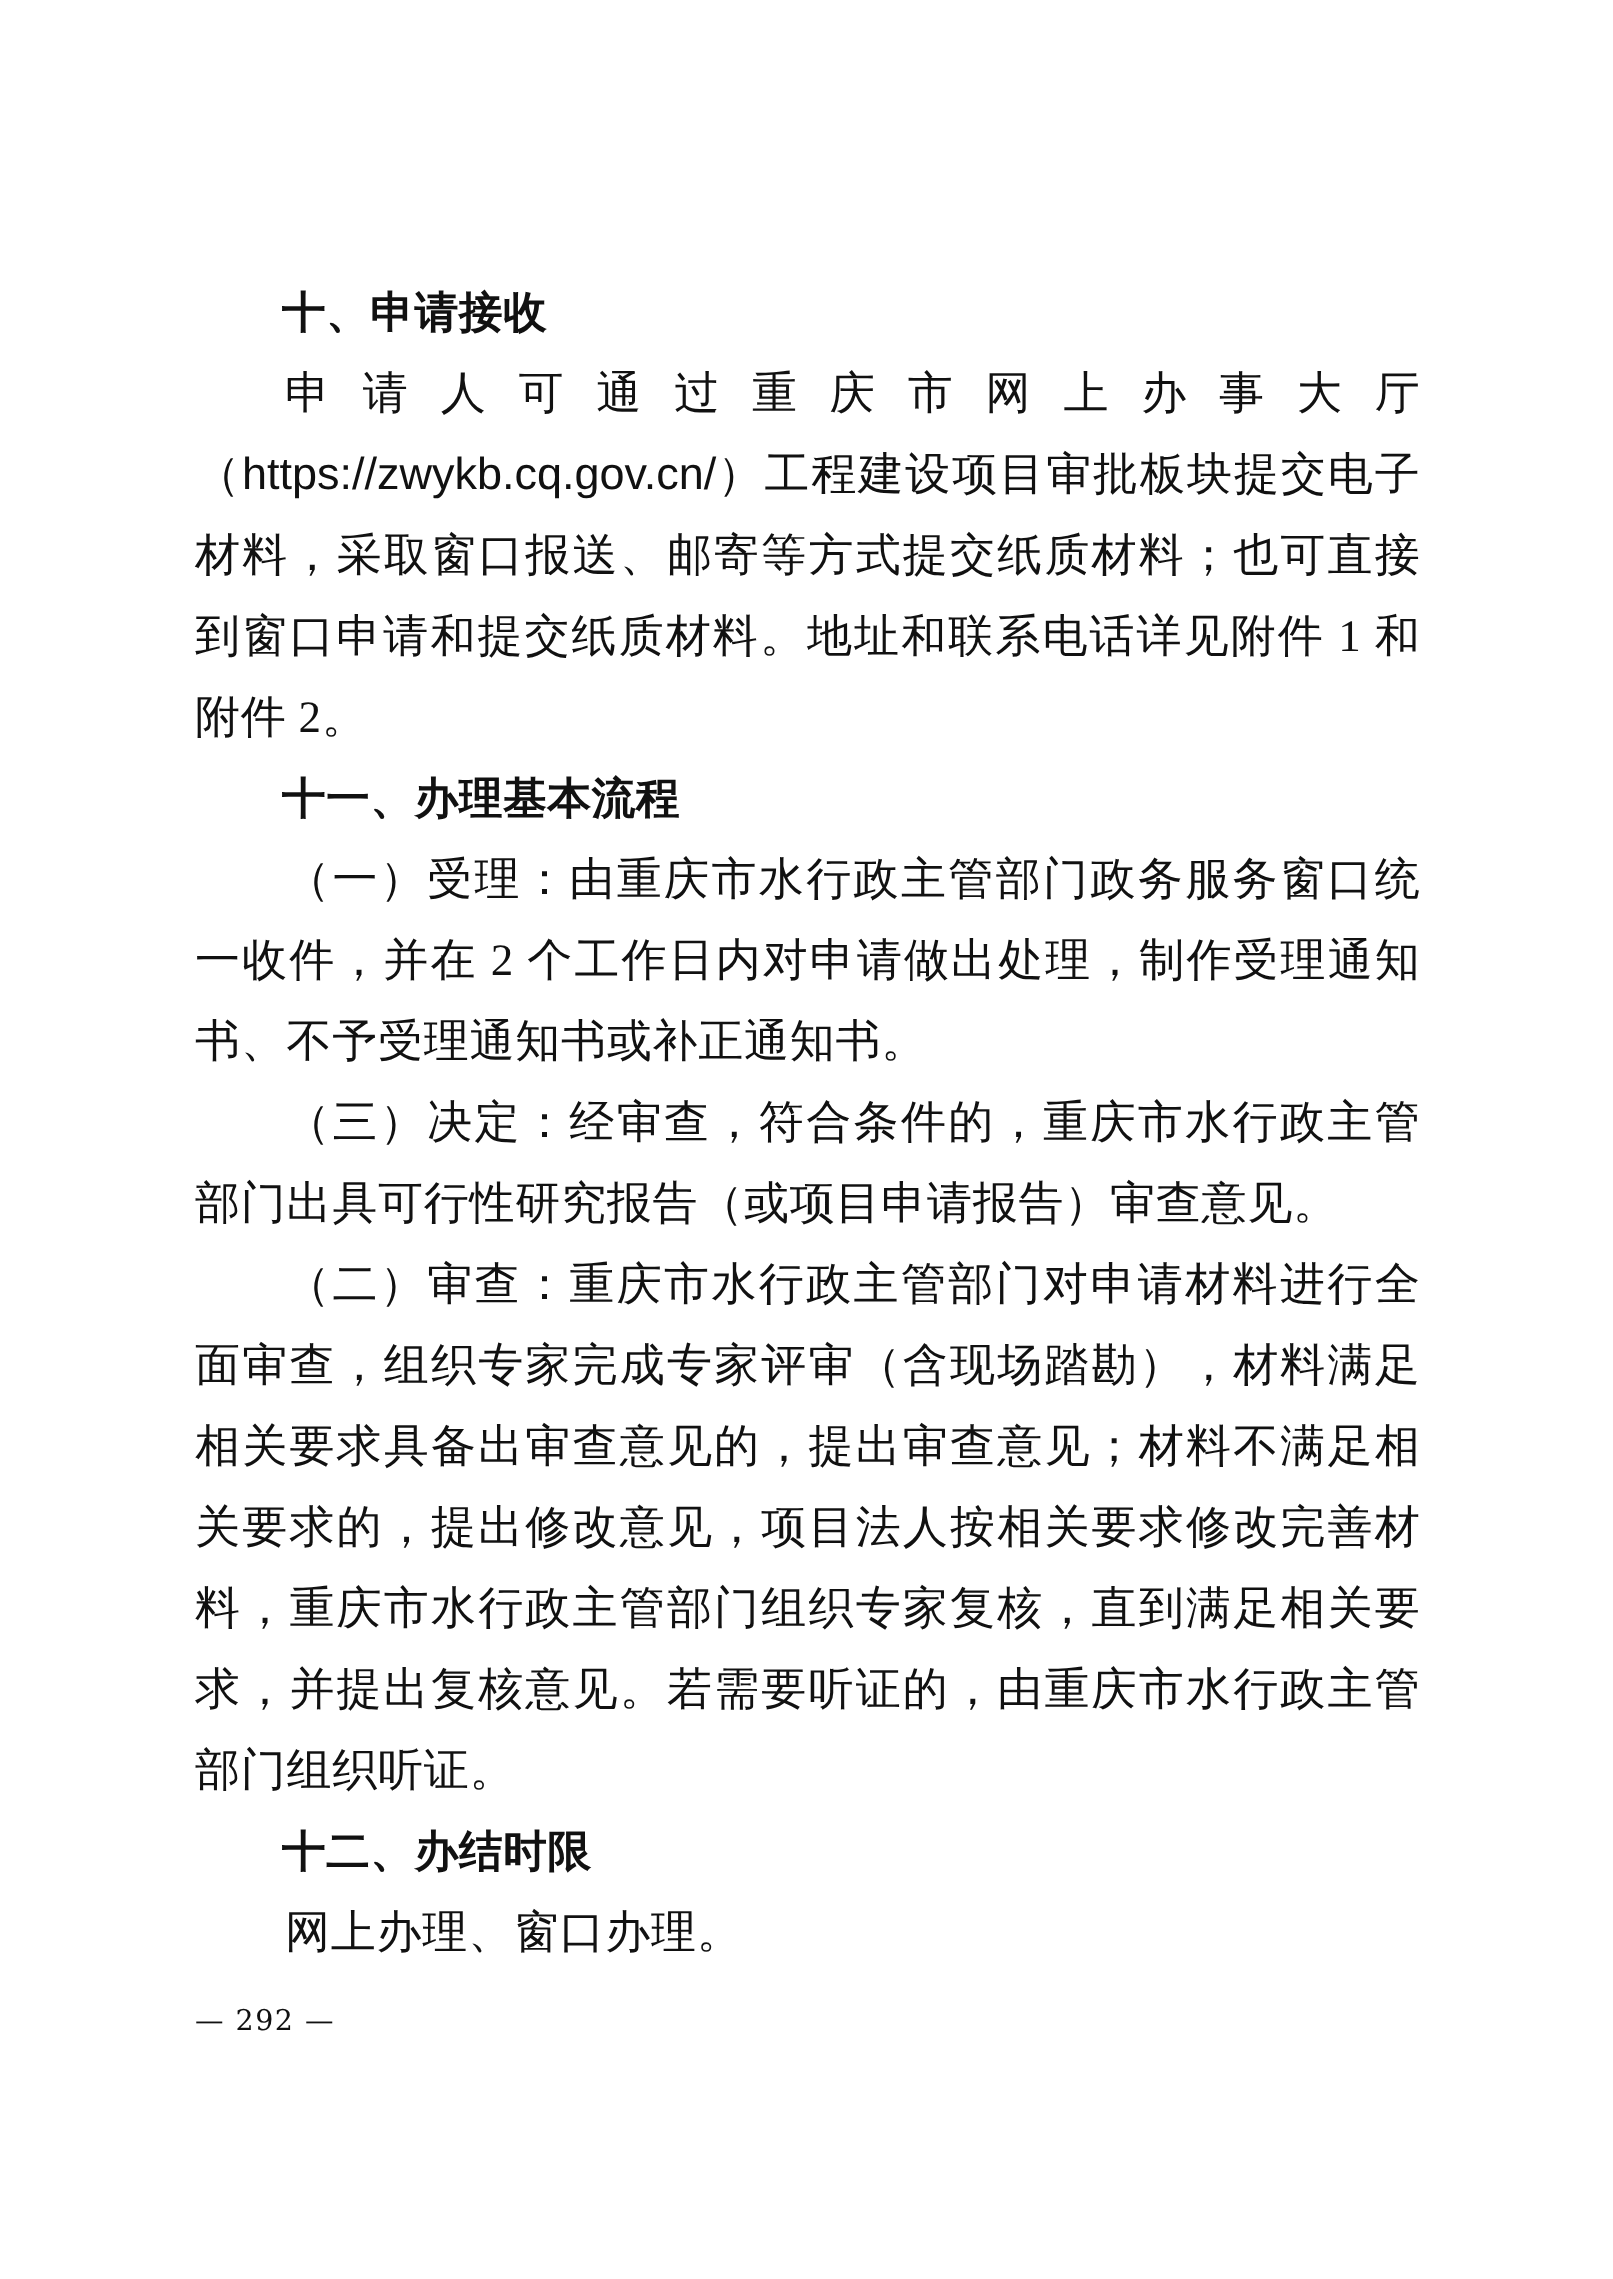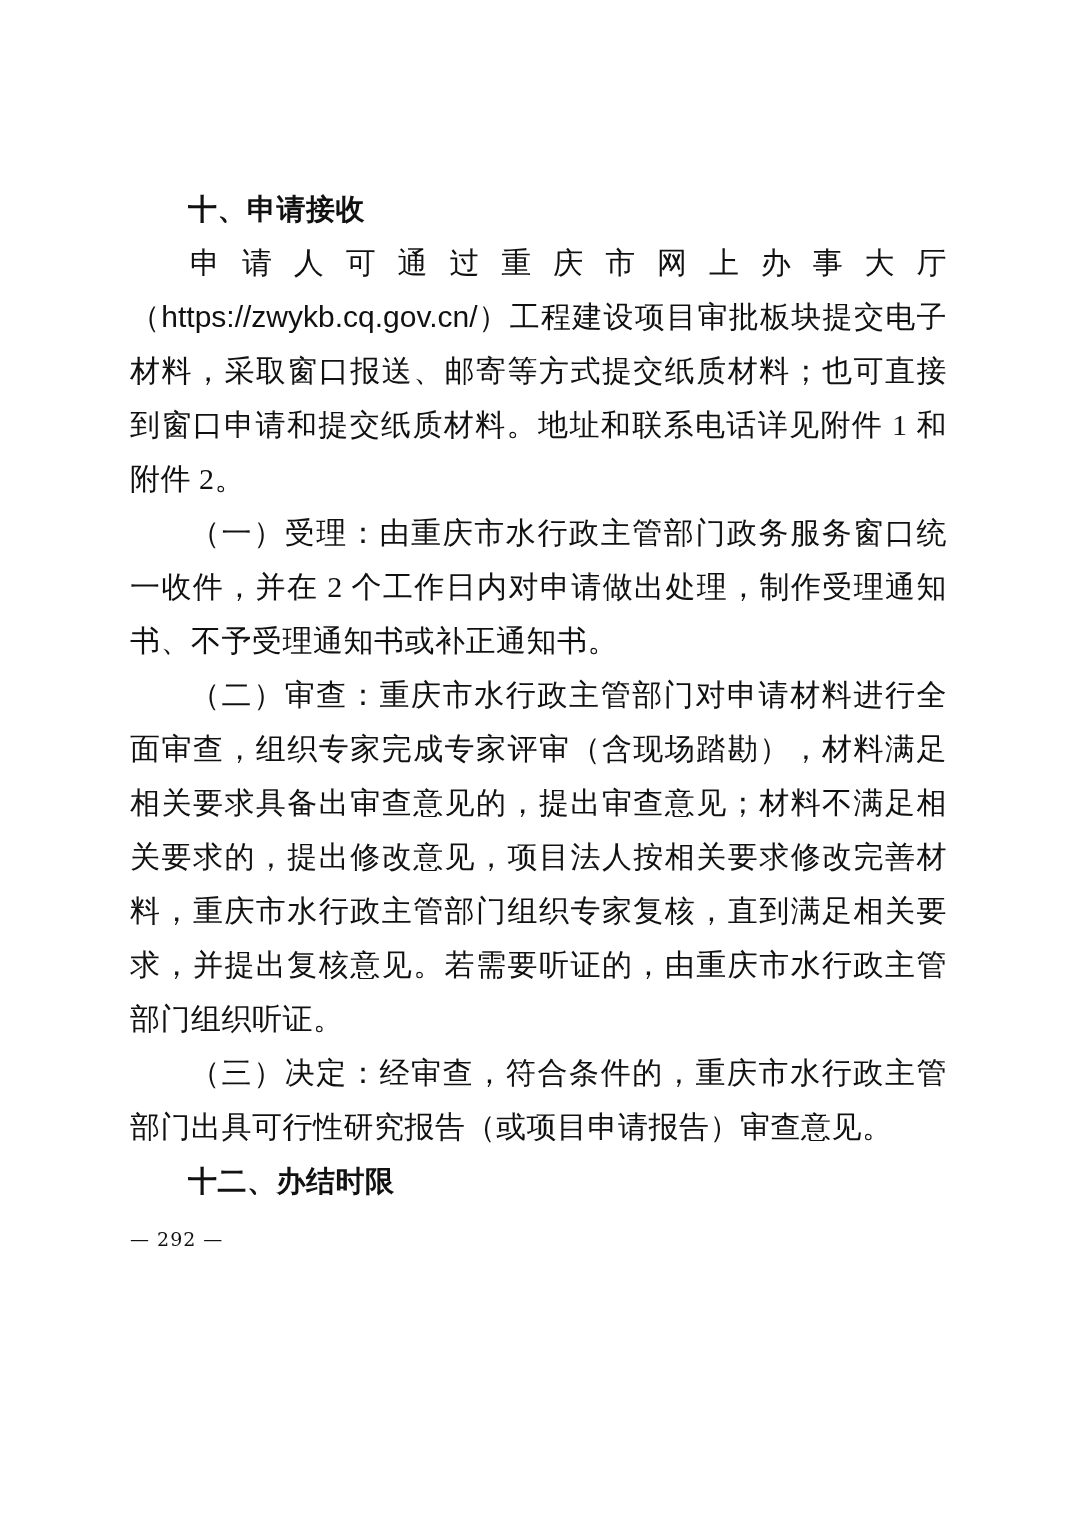--- a/index.html
+++ b/index.html
@@ -49,27 +49,29 @@
 </style>
 </head>
 <body>
 
 <div class="page">
 
   <h2 class="heading">十、申请接收</h2>
 
   <p class="para"><span>申请人可通过重庆市网上办事大厅（</span><span class="latin-sans">https://zwykb.cq.gov.cn/</span><span>）工程建设项目审批板块提交电子材料，采取窗口报送、邮寄等方式提交纸质材料；也可直接到窗口申请和提交纸质材料。地址和联系电话详见附件 1 和附件 2。</span></p>
 
+  <h2 class="heading">十一、办理基本流程</h2>
 
   <p class="para">（一）受理：由重庆市水行政主管部门政务服务窗口统一收件，并在 2 个工作日内对申请做出处理，制作受理通知书、不予受理通知书或补正通知书。</p>
 
+  <p class="para">（三）决定：经审查，符合条件的，重庆市水行政主管部门出具可行性研究报告（或项目申请报告）审查意见。</p>
+
   <p class="para">（二）审查：重庆市水行政主管部门对申请材料进行全面审查，组织专家完成专家评审（含现场踏勘），材料满足相关要求具备出审查意见的，提出审查意见；材料不满足相关要求的，提出修改意见，项目法人按相关要求修改完善材料，重庆市水行政主管部门组织专家复核，直到满足相关要求，并提出复核意见。若需要听证的，由重庆市水行政主管部门组织听证。</p>
-
-  <p class="para">（三）决定：经审查，符合条件的，重庆市水行政主管部门出具可行性研究报告（或项目申请报告）审查意见。</p>
 
   <h2 class="heading">十二、办结时限</h2>
 
+  <p class="para">网上办理、窗口办理。</p>
 
 
 
   <div class="page-number">— 292 —</div>
 
 </div>
 
 </body></html>

